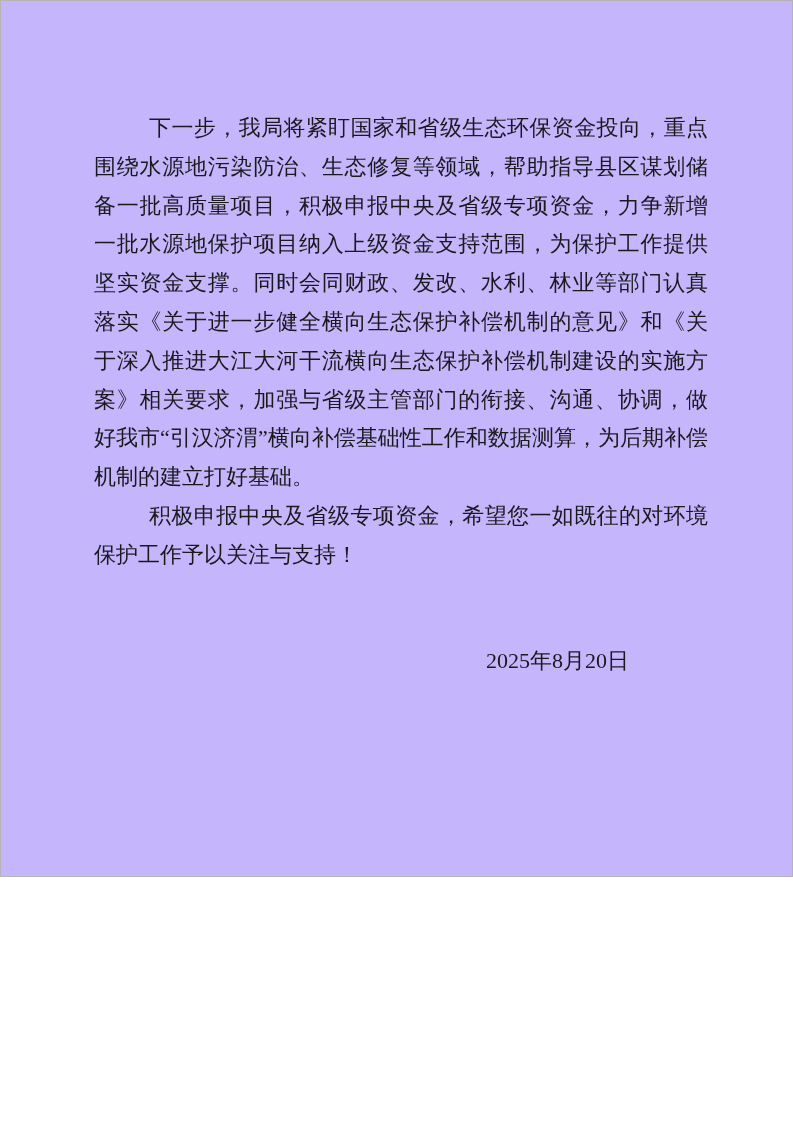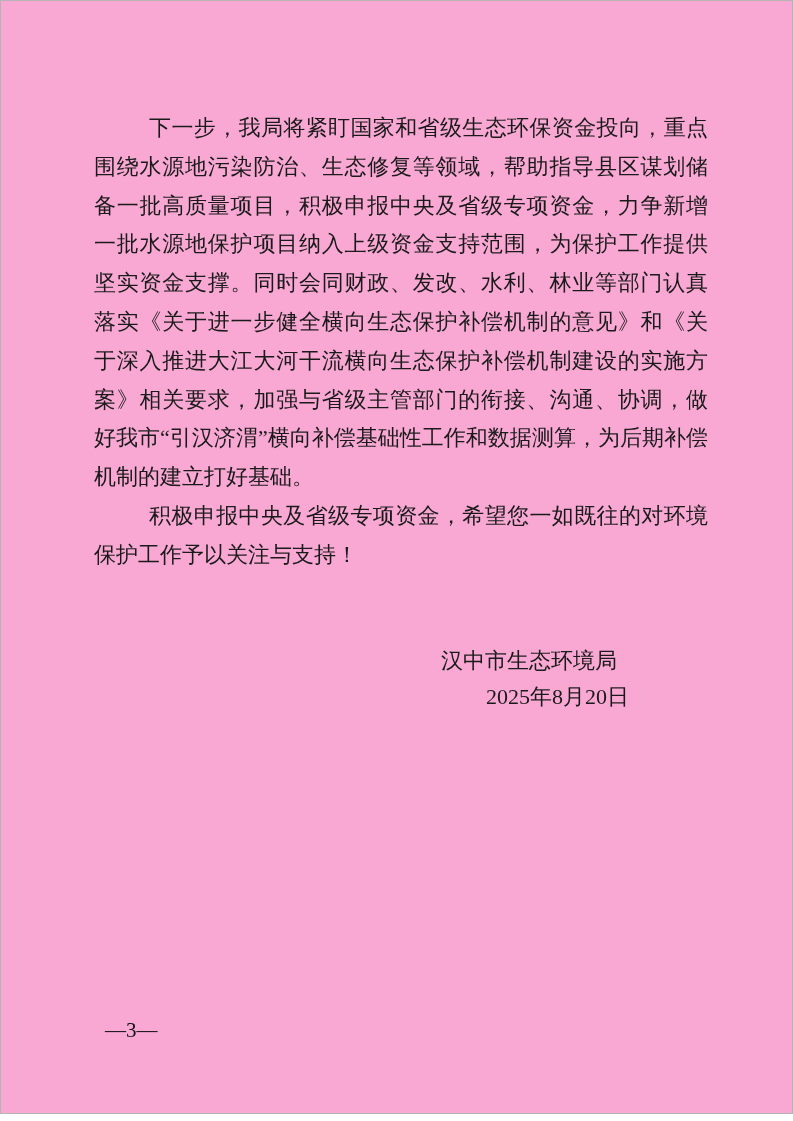--- a/index.html
+++ b/index.html
@@ -3,23 +3,23 @@
 <meta charset="utf-8">
 <style>
   html, body {
     margin: 0;
     padding: 0;
     background: #ffffff;
   }
   .page {
     position: relative;
     width: 793px;
-    height: 1114px;
+    height: 877px;
     box-sizing: border-box;
-    background: #f9a8d4;
+    background: #c4b5fd;
     border: 1px solid #b4b4b4;
     overflow: hidden;
     font-family: "Liberation Serif", "DejaVu Serif", serif;
     color: #1a1a1a;
   }
   .content {
     margin-left: 93px;
     margin-right: 84px;
     padding-top: 108px;
   }
@@ -55,18 +55,17 @@
 </head>
 <body>
 
 <div class="page">
   <div class="content">
     <div class="body-text">
       <p>下一步，我局将紧盯国家和省级生态环保资金投向，重点围绕水源地污染防治、生态修复等领域，帮助指导县区谋划储备一批高质量项目，积极申报中央及省级专项资金，力争新增一批水源地保护项目纳入上级资金支持范围，为保护工作提供坚实资金支撑。同时会同财政、发改、水利、林业等部门认真落实《关于进一步健全横向生态保护补偿机制的意见》和《关于深入推进大江大河干流横向生态保护补偿机制建设的实施方案》相关要求，加强与省级主管部门的衔接、沟通、协调，做好我市“引汉济渭”横向补偿基础性工作和数据测算，为后期补偿机制的建立打好基础。</p>
       <p>积极申报中央及省级专项资金，希望您一如既往的对环境保护工作予以关注与支持！</p>
     </div>
     <div class="signature">
-      <div class="sig-line sig-org">汉中市生态环境局</div>
       <div class="sig-line sig-date">2025年8月20日</div>
     </div>
   </div>
   <div class="page-number">—3—</div>
 </div>
 
 </body></html>

